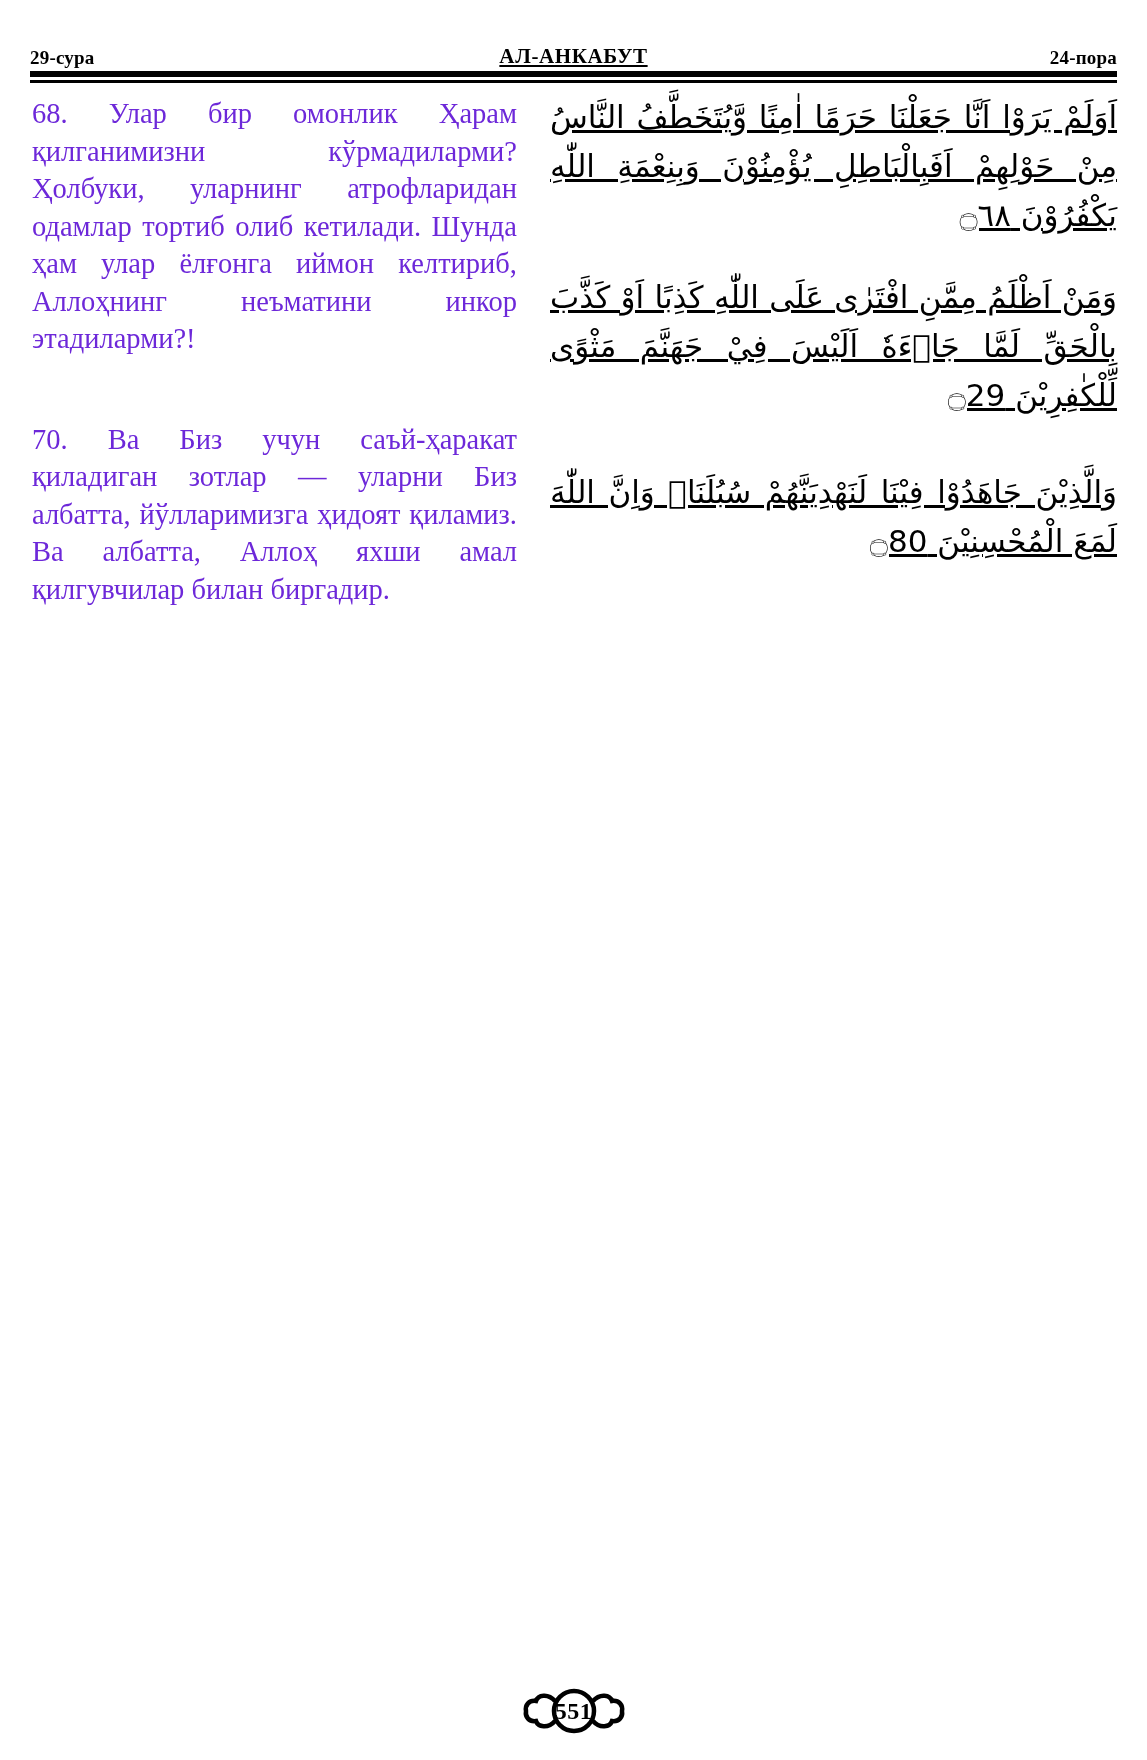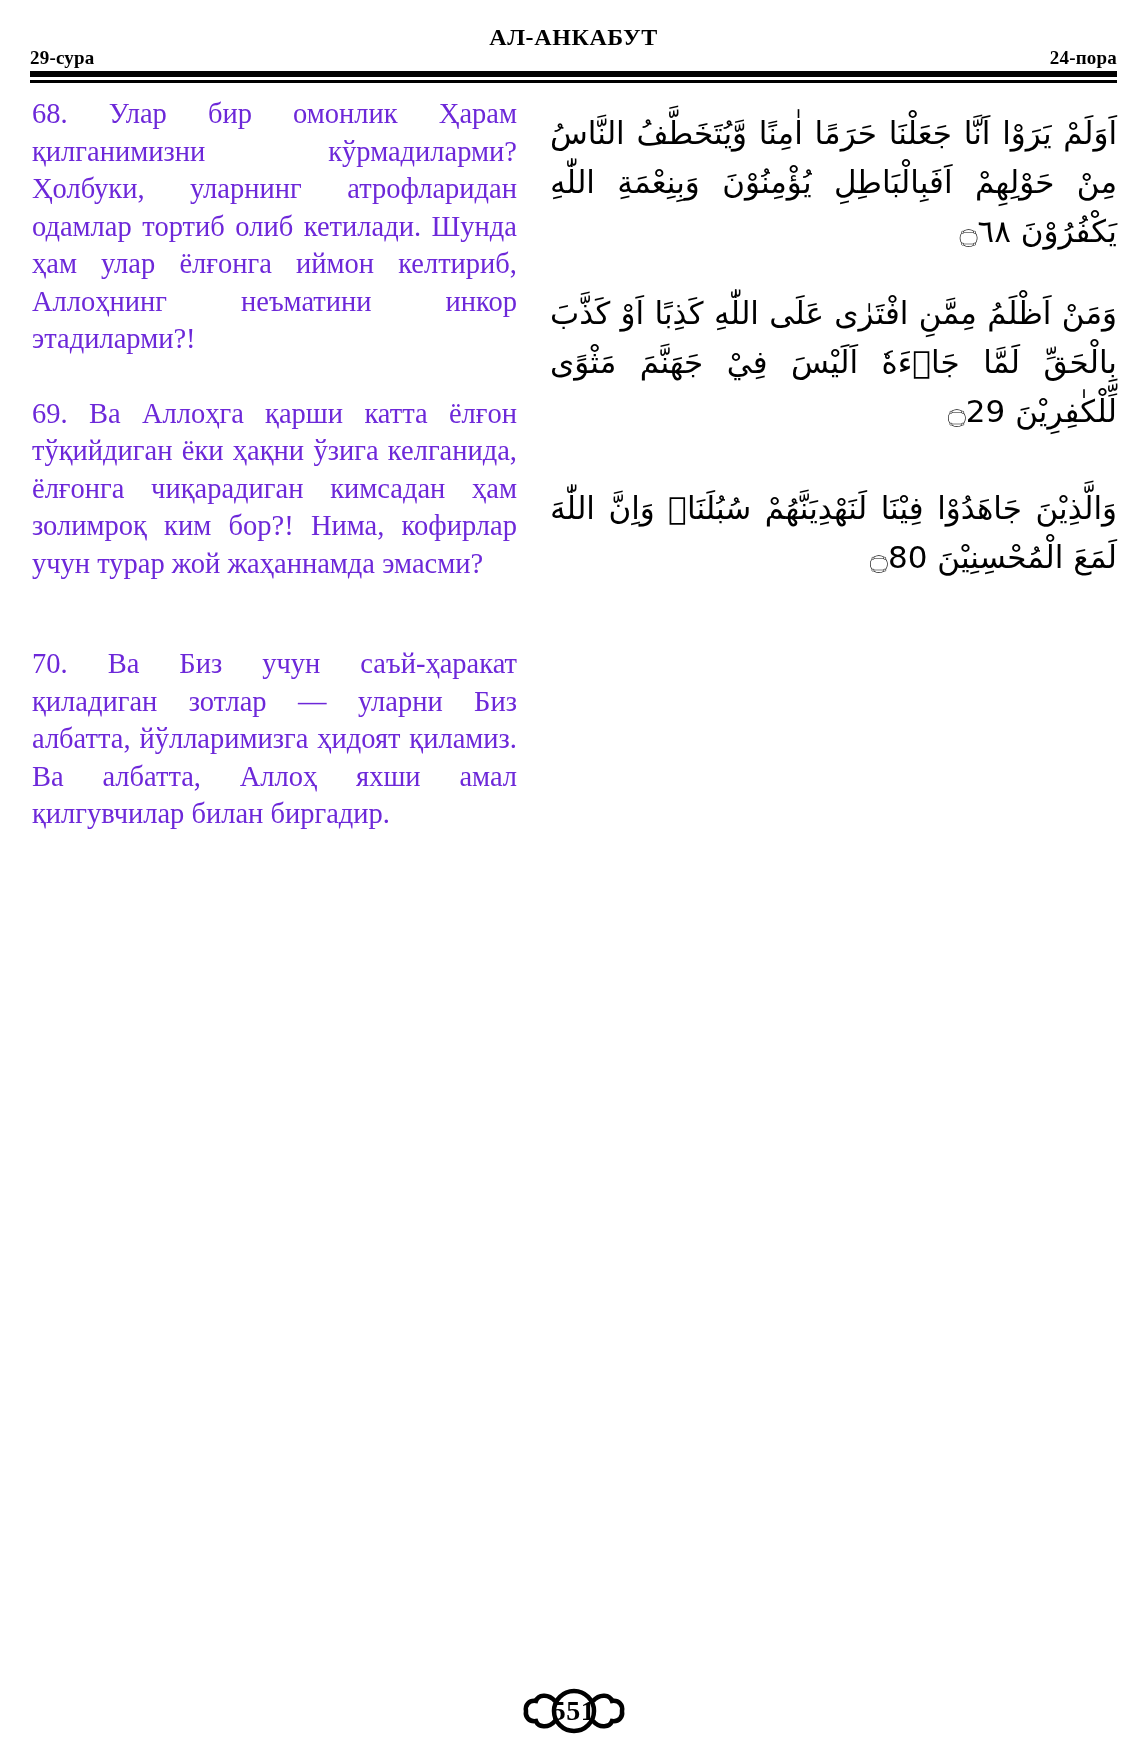--- a/index.html
+++ b/index.html
@@ -40,27 +40,28 @@
   .header-right {
     font-family: "Liberation Serif", "DejaVu Serif", serif;
     font-weight: bold;
     font-size: 19px;
     letter-spacing: 0.2px;
     white-space: nowrap;
   }
   .header-center {
     font-family: "Liberation Serif", "DejaVu Serif", serif;
     font-weight: bold;
-    font-size: 24px;
+    font-size: 21px;
     letter-spacing: 0.6px;
     white-space: nowrap;
     position: absolute;
     left: 50%;
     transform: translateX(-50%);
-    bottom: 18px;
+    bottom: 0;
+    text-decoration: underline;
   }
   .rule-group {
     position: absolute;
     left: 30px;
     top: 64px;
     width: 1087px;
   }
   .rule-thick {
     height: 6px;
     background: #000;
@@ -86,22 +87,23 @@
   }
   .col-left {
     position: absolute;
     left: 2px;
     top: 0;
     width: 485px;
   }
   .col-right {
     position: absolute;
     left: 520px;
-    top: 16px;
+    top: 0;
     width: 567px;
+    text-decoration: underline;
   }
 
   
   .verse-uz {
     font-size: 28.5px;
     line-height: 37.5px;
     text-align: justify;
     text-align-last: left;
     hyphens: manual;
     margin: 0;
@@ -147,21 +149,21 @@
     position: absolute;
     left: 0;
     top: 0;
     width: 104px;
     height: 56px;
     display: flex;
     align-items: center;
     justify-content: center;
     font-family: "Liberation Serif", "DejaVu Serif", serif;
     font-weight: bold;
-    font-size: 28px;
+    font-size: 24px;
     letter-spacing: 0.5px;
     color: #000;
   }
 </style>
 </head>
 <body>
 
 <div class="page">
 
   <div class="header">
@@ -173,21 +175,20 @@
   <div class="rule-group">
     <div class="rule-thick"></div>
     <div class="rule-gap"></div>
     <div class="rule-thin"></div>
   </div>
 
   <div class="body-area">
 
     <div class="col-left">
       <p class="verse-uz v68">68. Улар бир омонлик Ҳарам қилганимизни кўрмадиларми? Ҳолбуки, уларнинг атрофларидан одамлар тортиб олиб кетилади. Шунда ҳам улар ёлғонга иймон келтириб, Аллоҳнинг неъматини инкор этадиларми?!</p>
-      <p class="verse-uz v69">69. Ва Аллоҳга қарши катта ёлғон тўқийдиган ёки ҳақни ўзига келганида, ёлғонга чиқарадиган кимсадан ҳам золимроқ ким бор?! Нима, кофирлар учун турар жой жаҳаннамда эмасми?</p>
       <p class="verse-uz v70">70. Ва Биз учун саъй-ҳаракат қиладиган зотлар — уларни Биз албатта, йўлларимизга ҳидоят қиламиз. Ва албатта, Аллоҳ яхши амал қилгувчилар билан биргадир.</p>
     </div>
 
     <div class="col-right">
       <p class="verse-ar a68">اَوَلَمْ يَرَوْا اَنَّا جَعَلْنَا حَرَمًا اٰمِنًا وَّيُتَخَطَّفُ النَّاسُ مِنْ حَوْلِهِمْ اَفَبِالْبَاطِلِ يُؤْمِنُوْنَ وَبِنِعْمَةِ اللّٰهِ يَكْفُرُوْنَ ۝٦٨</p>
       <p class="verse-ar a69">وَمَنْ اَظْلَمُ مِمَّنِ افْتَرٰى عَلَى اللّٰهِ كَذِبًا اَوْ كَذَّبَ بِالْحَقِّ لَمَّا جَاۤءَهٗ اَلَيْسَ فِيْ جَهَنَّمَ مَثْوًى لِّلْكٰفِرِيْنَ ۝29</p>
       <p class="verse-ar a70">وَالَّذِيْنَ جَاهَدُوْا فِيْنَا لَنَهْدِيَنَّهُمْ سُبُلَنَاۗ وَاِنَّ اللّٰهَ لَمَعَ الْمُحْسِنِيْنَ ۝80</p>
     </div>
 
   </div>

